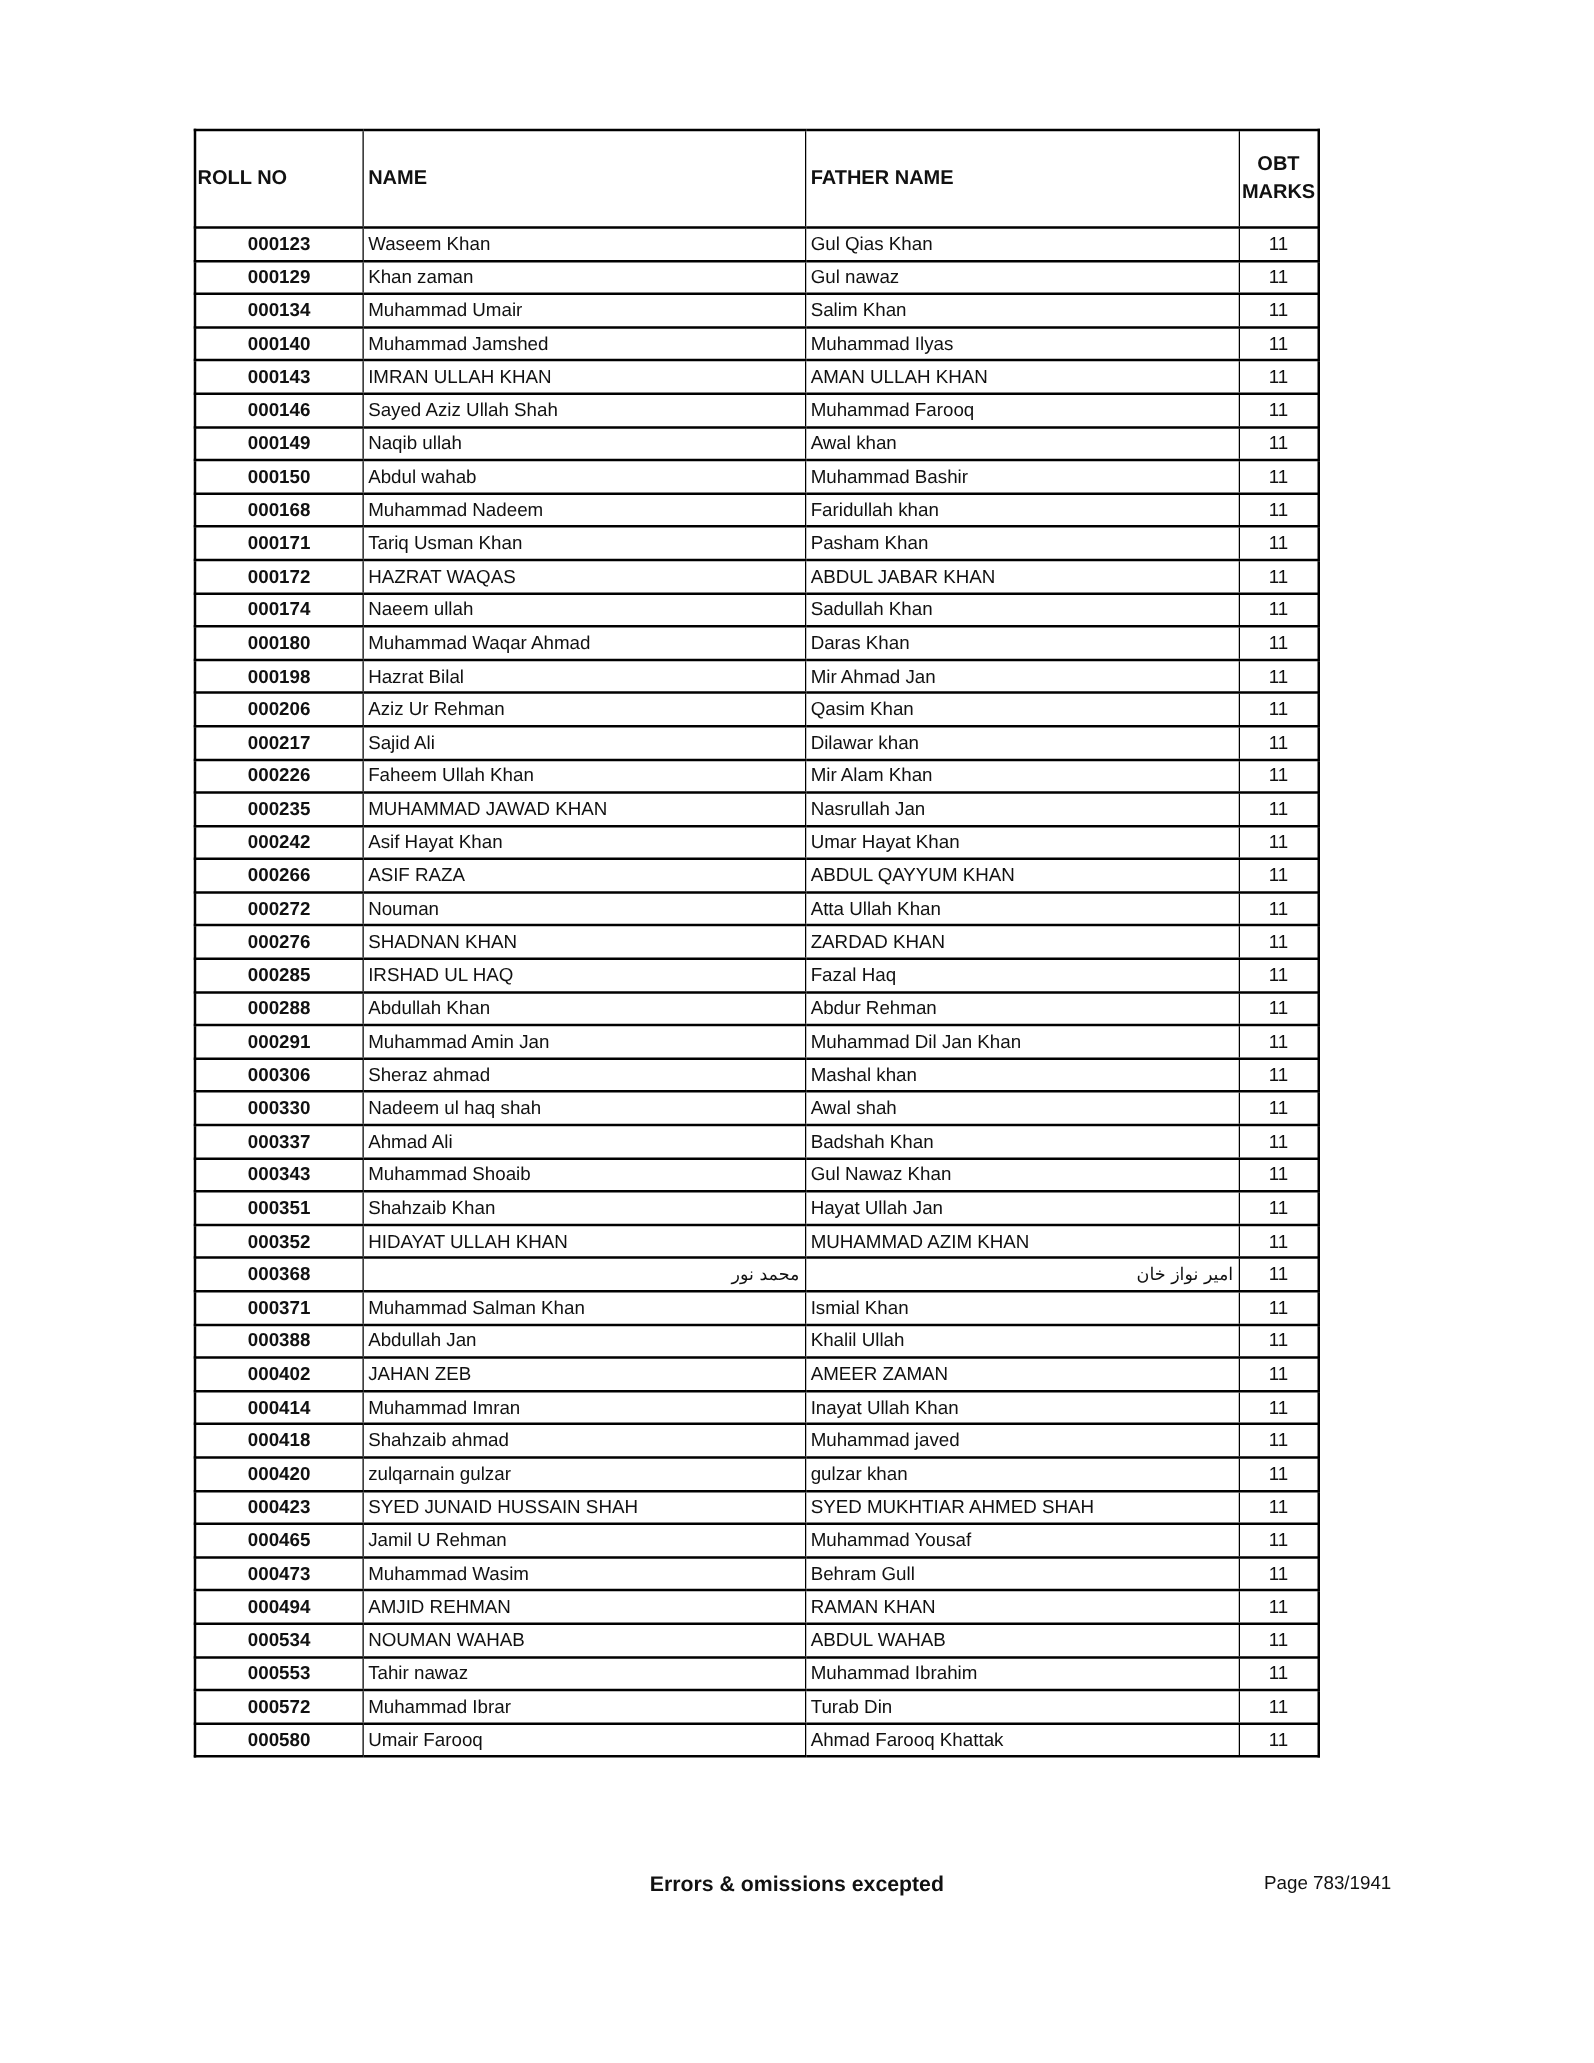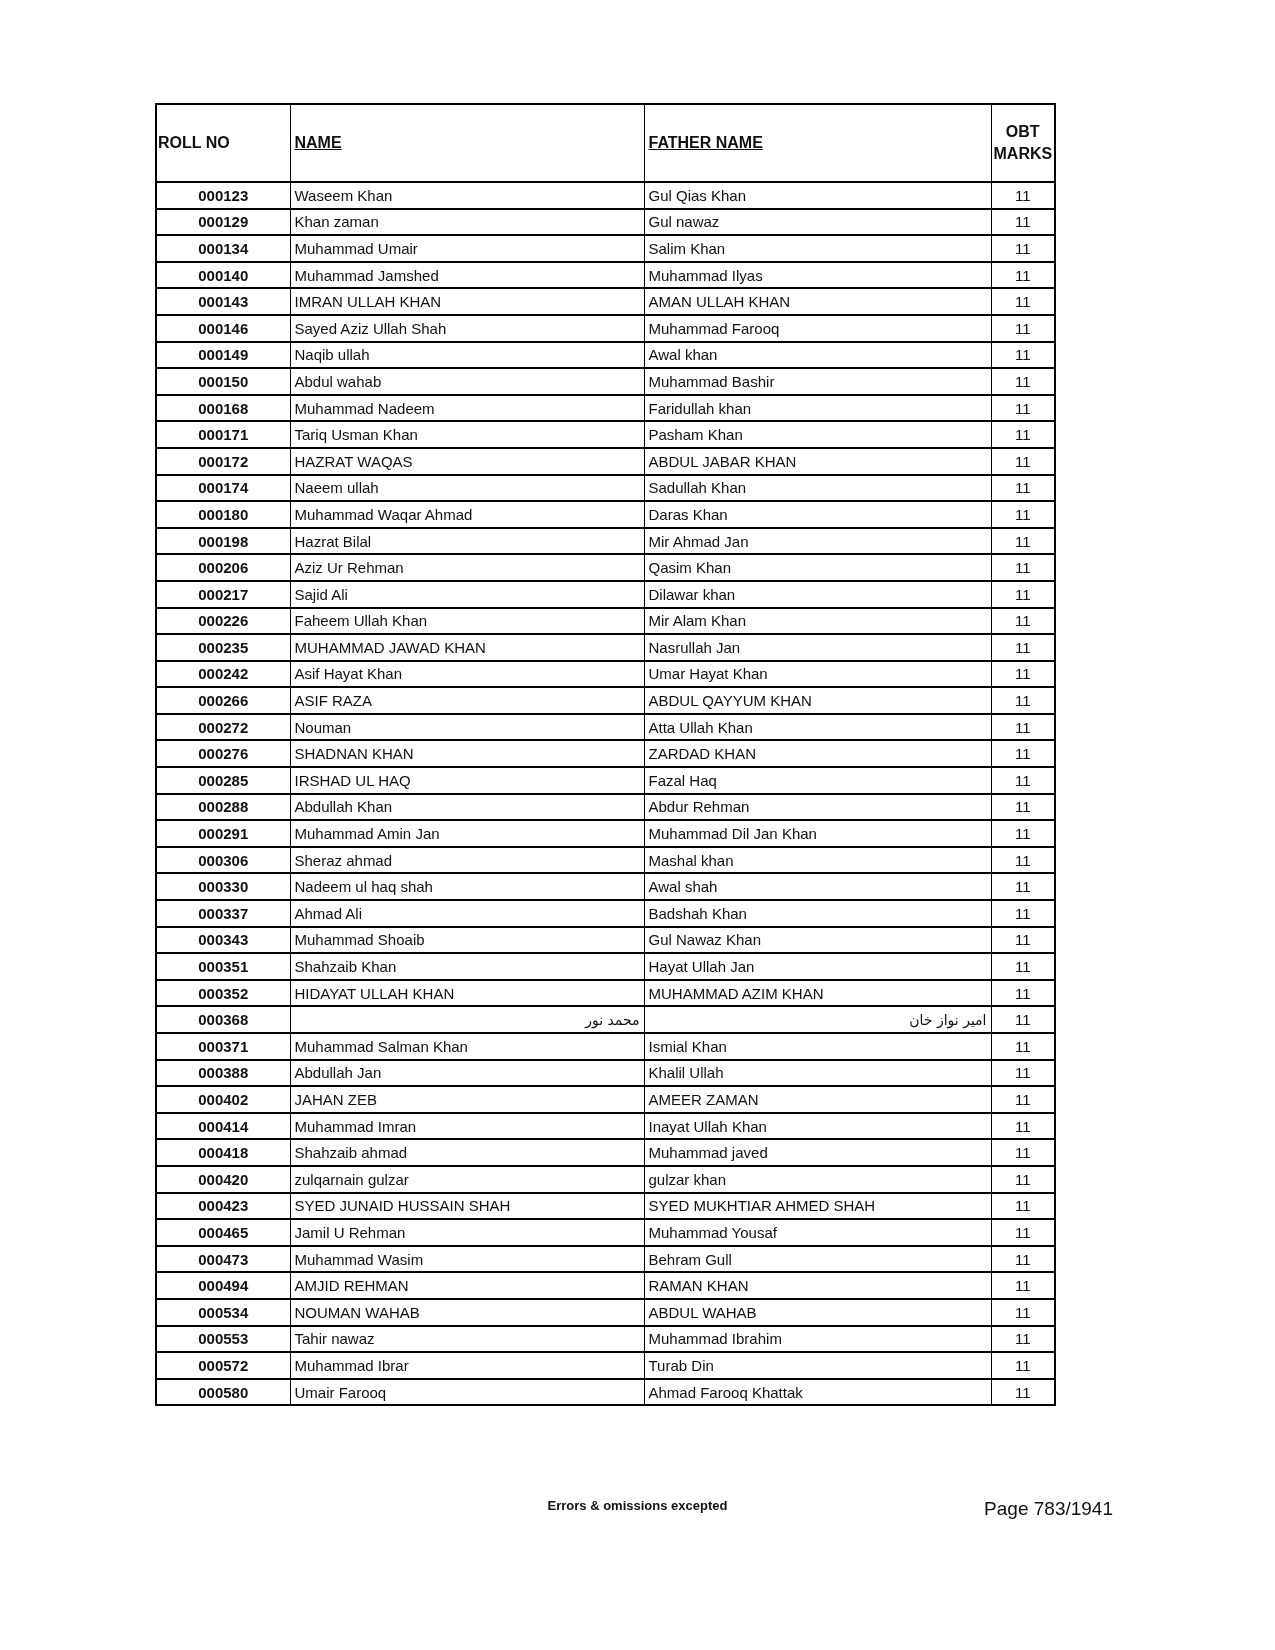--- a/index.html
+++ b/index.html
@@ -38,21 +38,21 @@
   table.results-table td:last-child { border-right: 2px solid #000; }
 
   th {
     height: 78px;
     font-size: 16px;
     font-weight: bold;
     vertical-align: middle;
     background: #ffffff;
   }
   .th-roll { text-align: left; }
-  .th-name, .th-father { text-align: left; padding-left: 4px; text-decoration: underline; }
+  .th-name, .th-father { text-align: left; padding-left: 4px; }
   .th-marks {
     text-align: center;
     white-space: normal !important;
     line-height: 1.35;
     padding: 4px 2px;
   }
   td {
     height: 26.6px;
     font-size: 15px;
     vertical-align: middle;
@@ -67,28 +67,28 @@
     font-family: "DejaVu Sans", sans-serif;
     font-size: 14px;
     margin-left: 21px;
   }
   .footer-note {
     position: absolute;
     top: 1498px;
     left: 0;
     width: 100%;
     text-align: center;
-    font-size: 13px;
+    font-size: 17px;
     font-weight: bold;
   }
   .page-label {
     position: absolute;
     top: 1498px;
     right: 162px;
-    font-size: 19px;
+    font-size: 15px;
     font-weight: normal;
   }
 </style>
 </head>
 <body>
 
 <table class="results-table">
   <colgroup>
     <col style="width:134px">
     <col style="width:354px">

